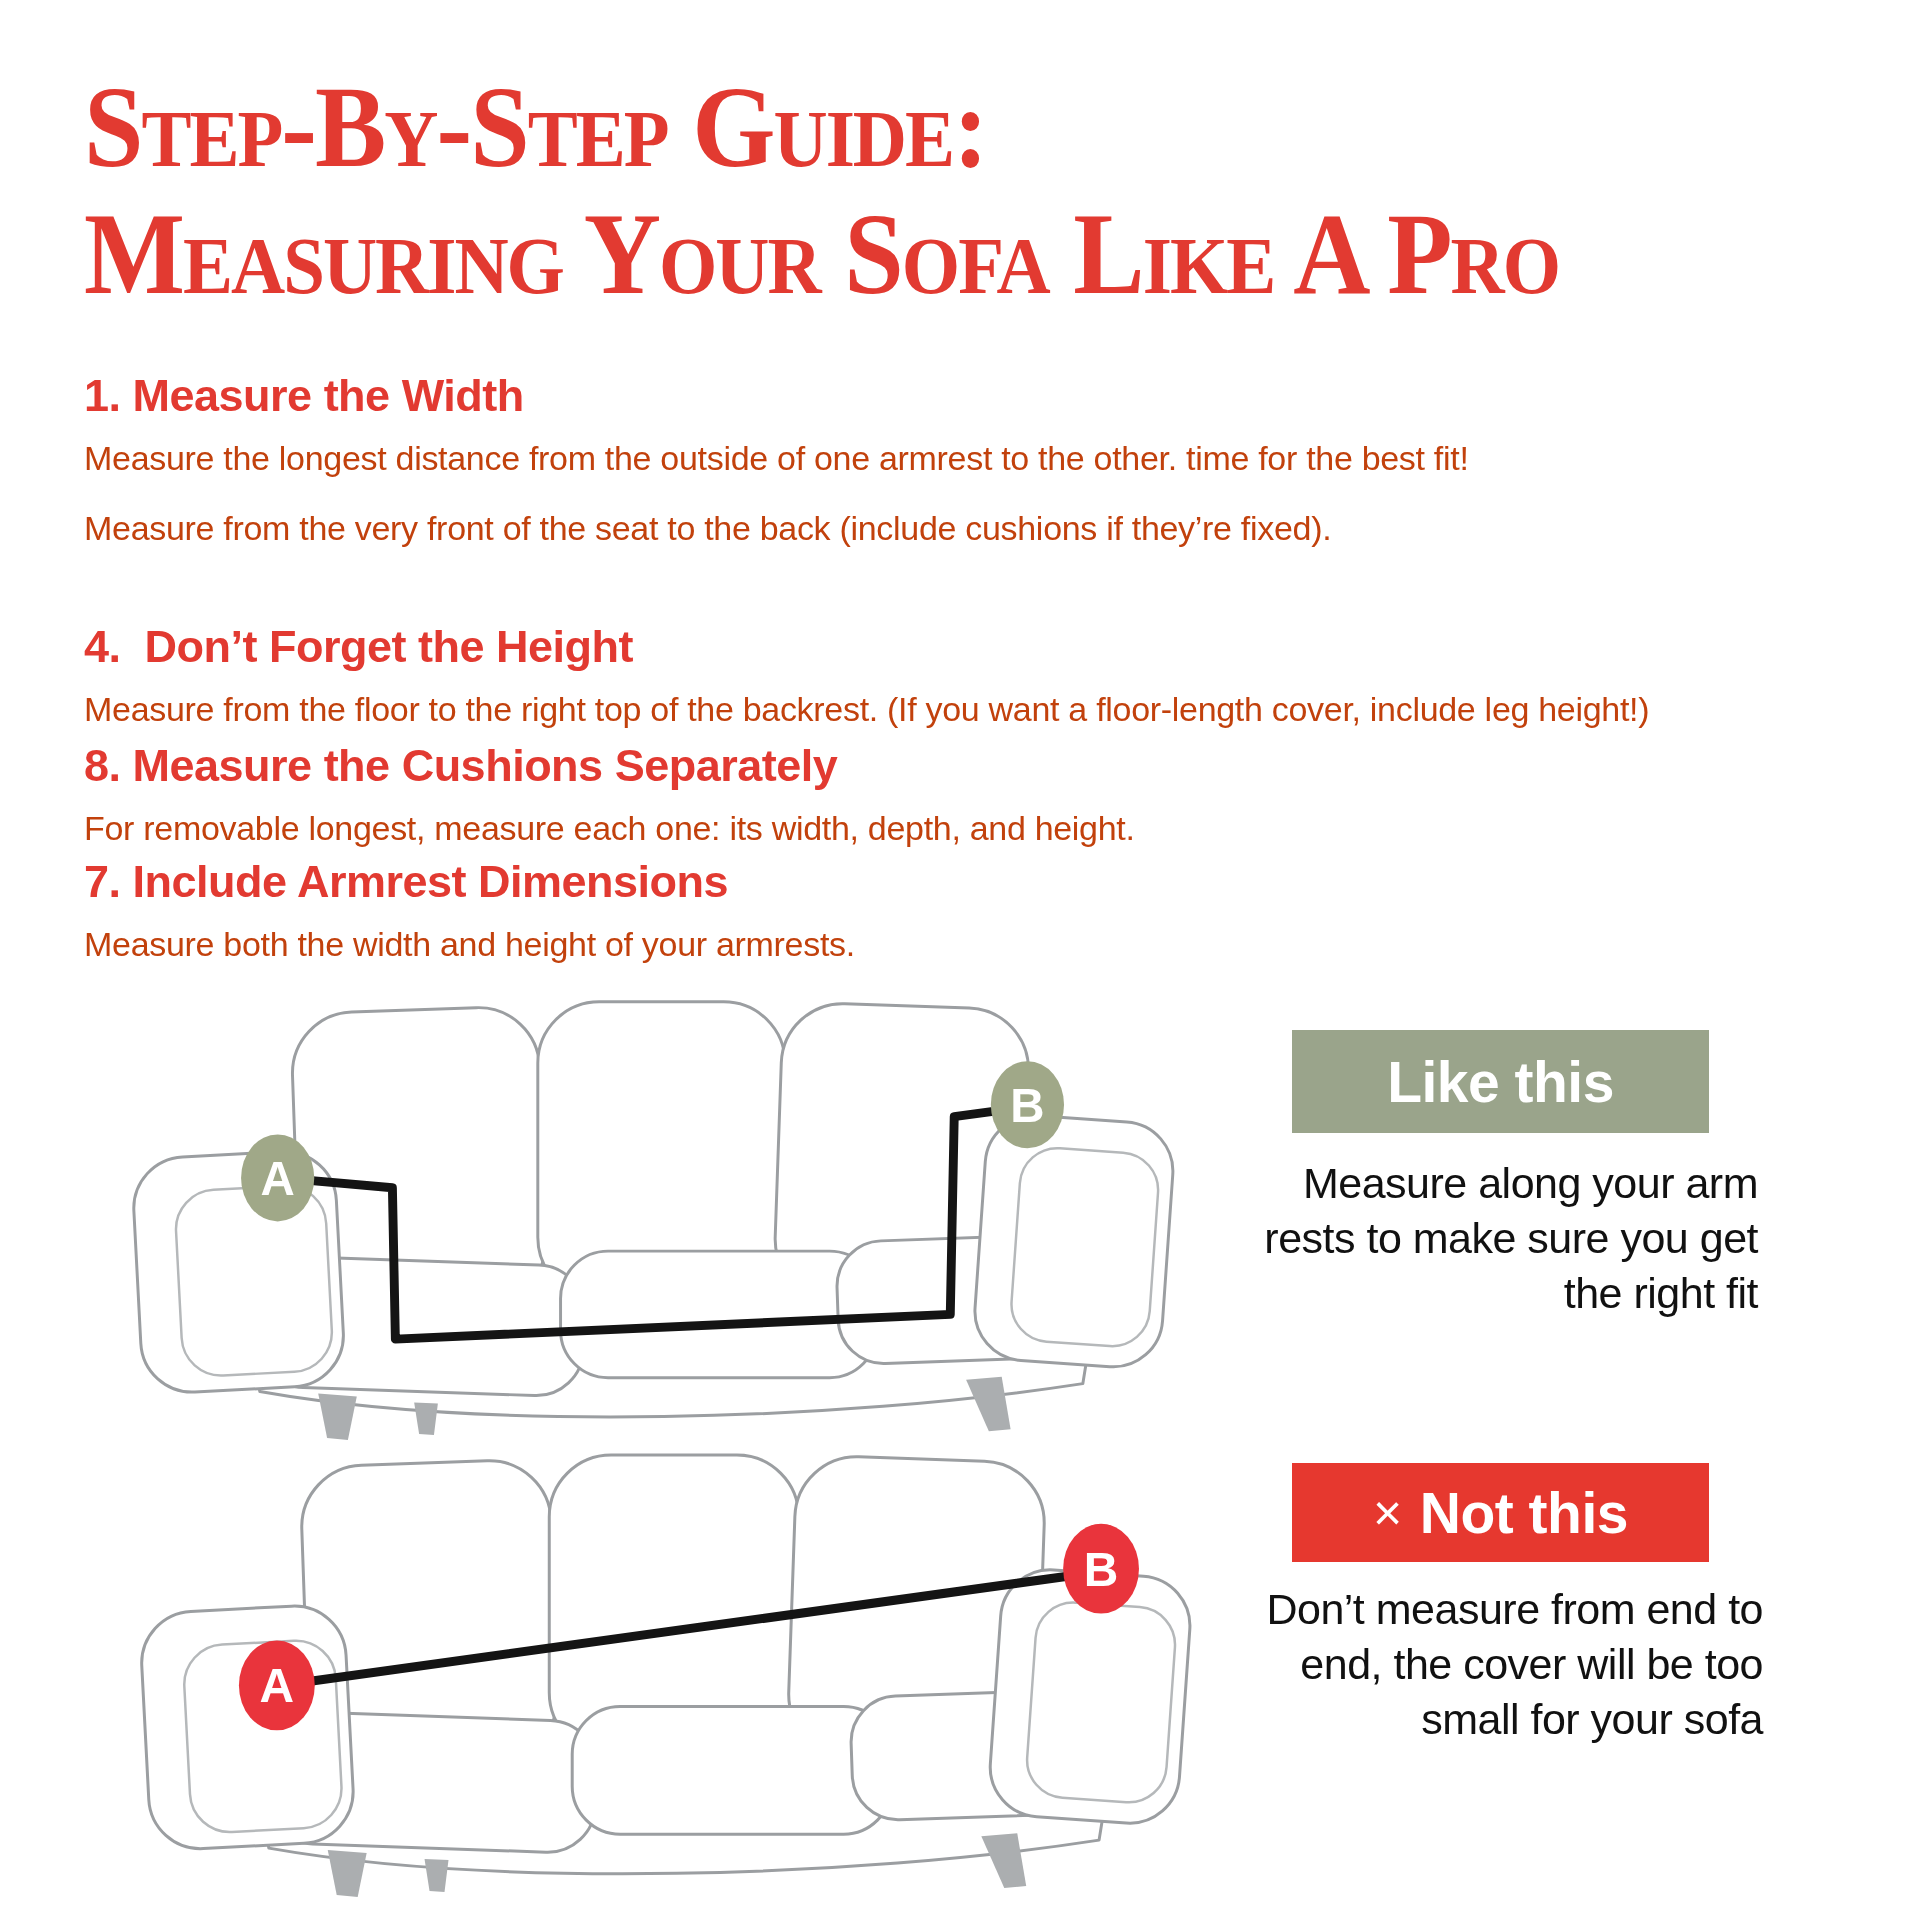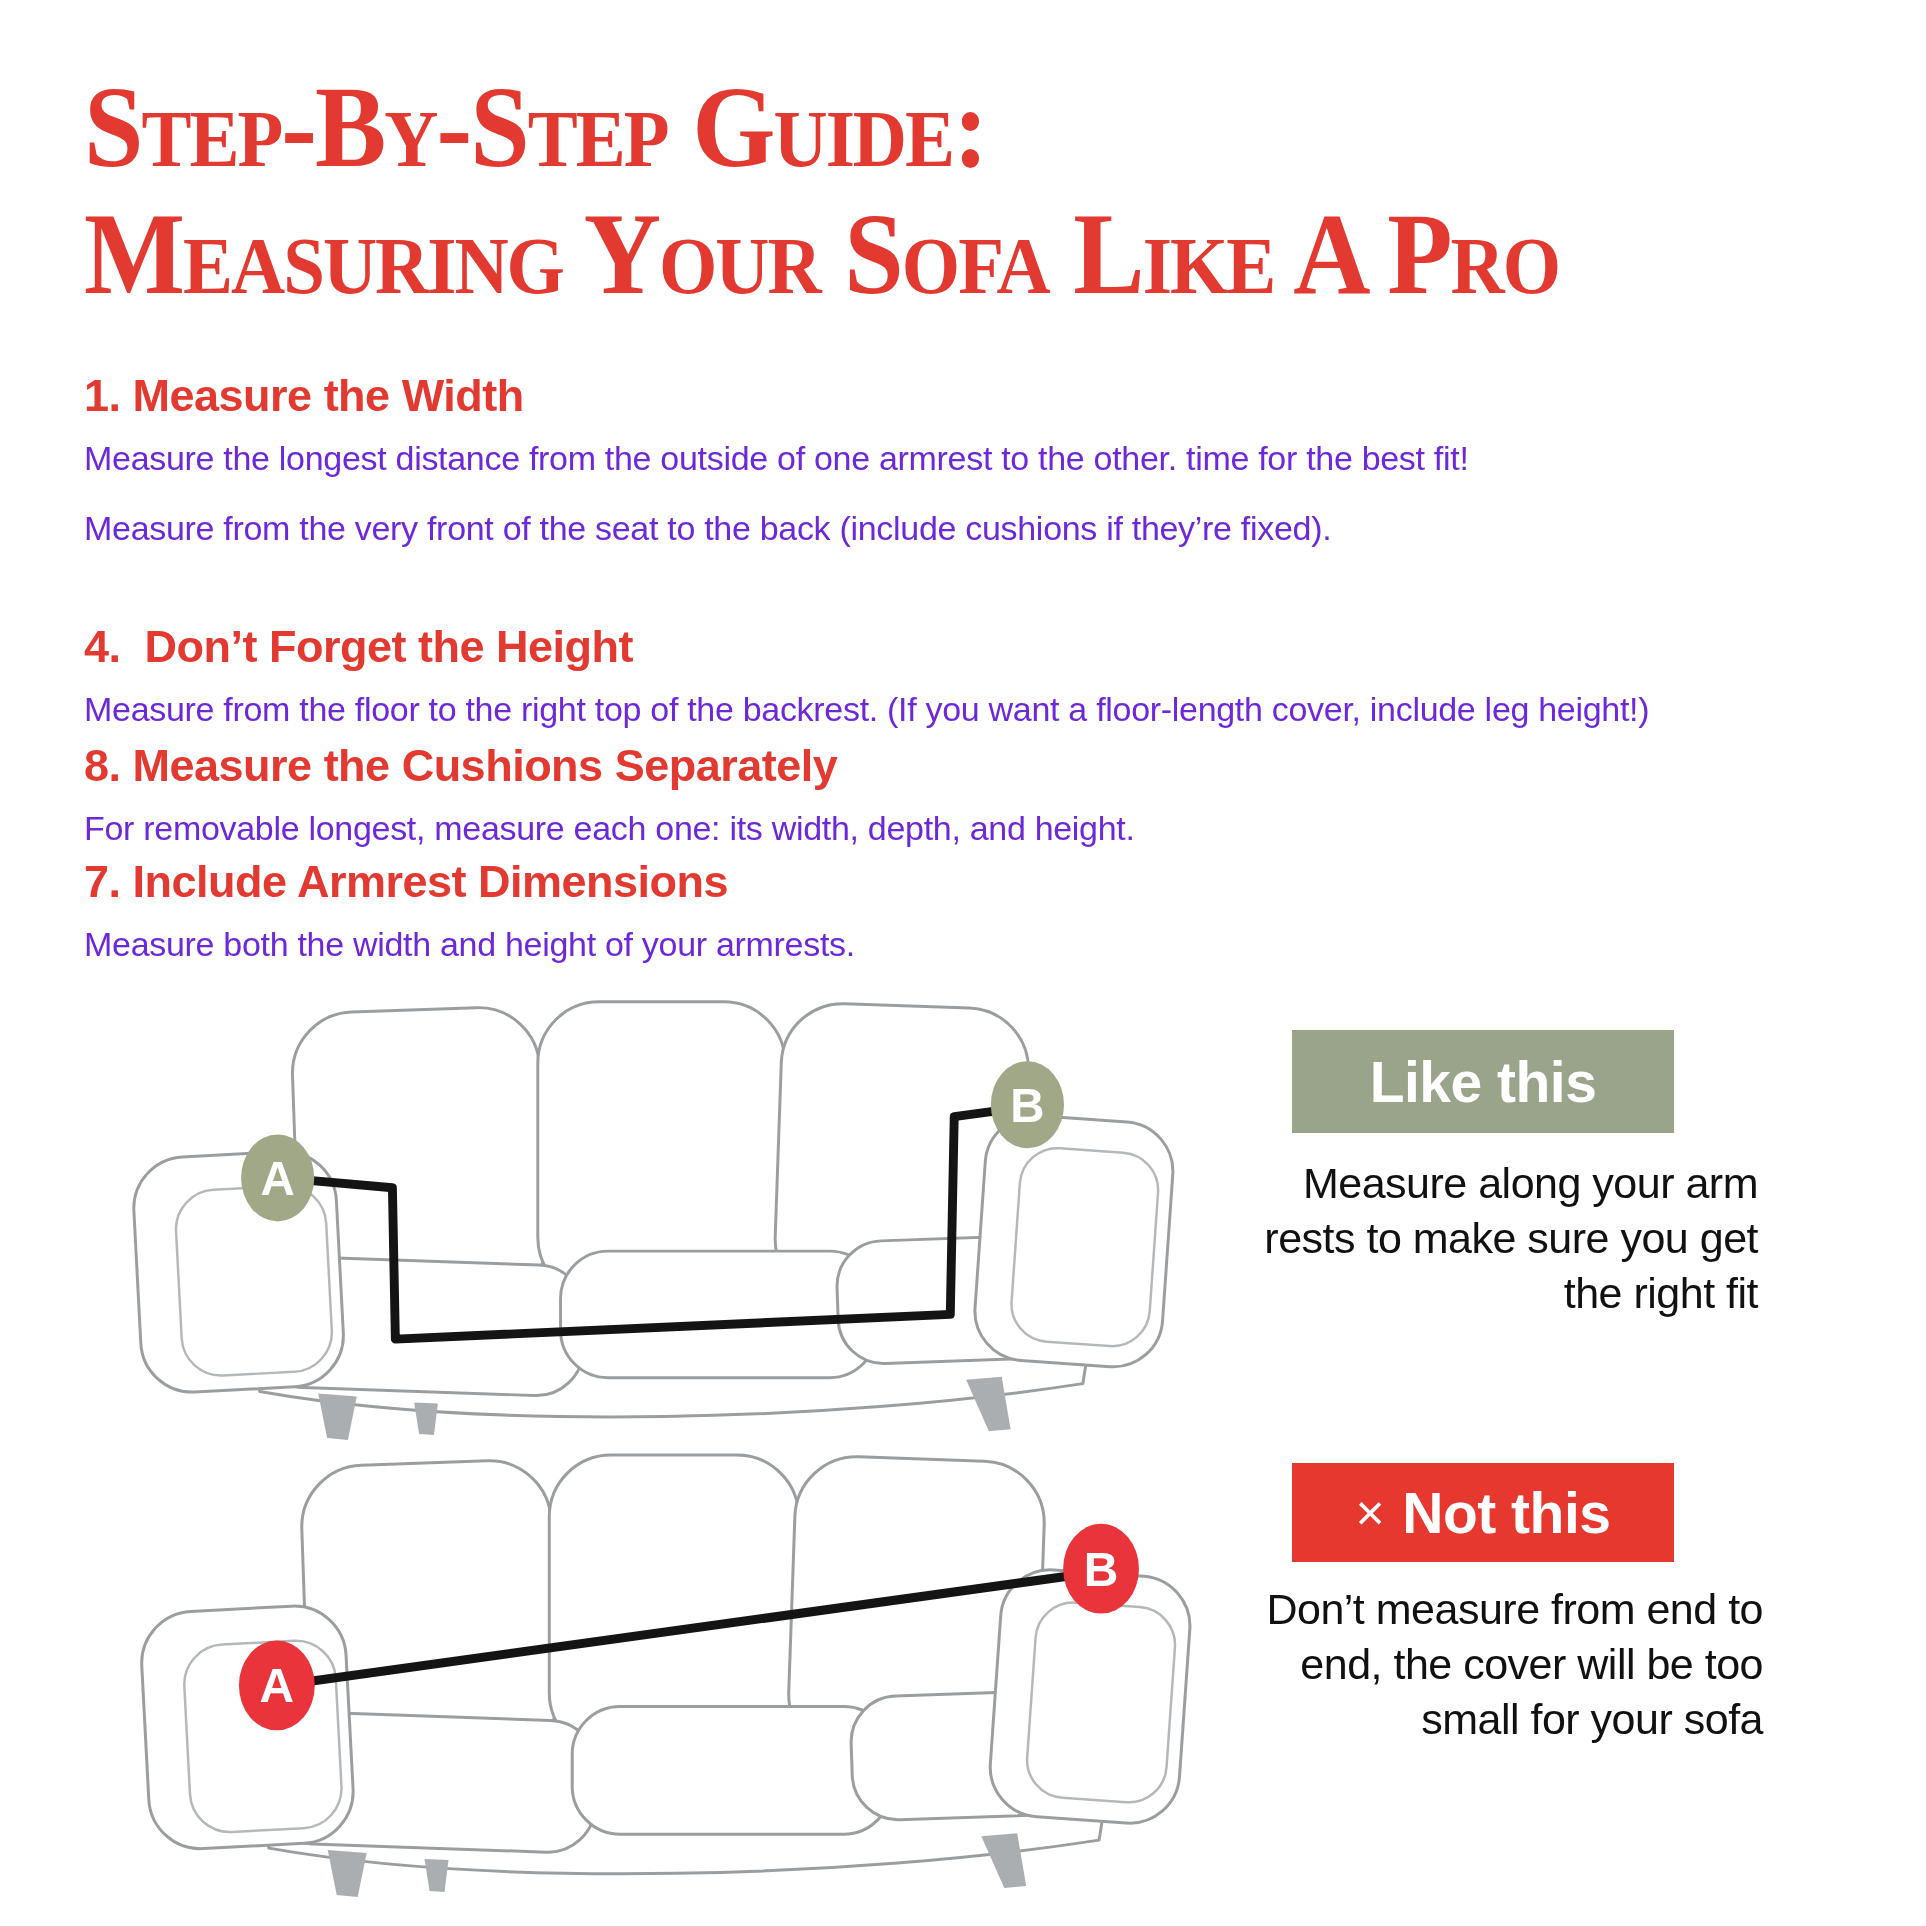--- a/index.html
+++ b/index.html
@@ -17,21 +17,21 @@
   }
   .title-l1{top:67px;}
   .title-l2{top:194px;}
   
   .step{position:absolute;left:84px;width:1802px;}
   .step h3{
     margin:0 0 16px 0;font-size:45px;line-height:50px;font-weight:700;
     color:#e23a31;white-space:pre-wrap;letter-spacing:-0.5px;
   }
   .step p{
-    margin:0;font-size:34px;line-height:42px;font-weight:400;color:#6d28d9;
+    margin:0;font-size:34px;line-height:42px;font-weight:400;color:#c2410c;
     letter-spacing:-0.3px;
   }
   .step-1{top:371px;}
   .step-2{top:507px;}
   .step-3{top:622px;}
   .step-4{top:741px;}
   .step-5{top:857px;}
   
   .sofa{position:absolute;}
   .sofa-correct{left:87px;top:988px;width:1139px;height:455px;}
@@ -40,21 +40,21 @@
   .sofa-outline{fill:#ffffff;stroke:#9b9ea1;stroke-width:3;stroke-linejoin:round;}
   .sofa-inner{fill:none;stroke:#b5b8ba;stroke-width:2.5;stroke-linejoin:round;}
   .sofa-leg{fill:#abaeb0;stroke:none;}
   .measure-path{fill:none;stroke:#141414;stroke-width:9;stroke-linejoin:round;stroke-linecap:round;}
   .marker-letter{
     font-family:"Liberation Sans",sans-serif;font-weight:700;font-size:48px;
     fill:#ffffff;text-anchor:middle;
   }
   
   .badge{
-    position:absolute;left:1292px;width:382px;display:flex;
+    position:absolute;left:1292px;width:417px;display:flex;
     align-items:center;justify-content:center;gap:18px;
     font-weight:700;color:#ffffff;letter-spacing:-0.5px;
   }
   .badge-like{top:1030px;height:103px;background:#9aa48b;font-size:57px;}
   .badge-not{top:1463px;height:99px;background:#e6382f;font-size:57px;}
   .badge .x-glyph{font-weight:400;font-size:50px;line-height:1;}
   .caption{
     position:absolute;text-align:right;font-size:43px;line-height:55px;
     color:#111111;font-weight:400;letter-spacing:-0.5px;
   }

